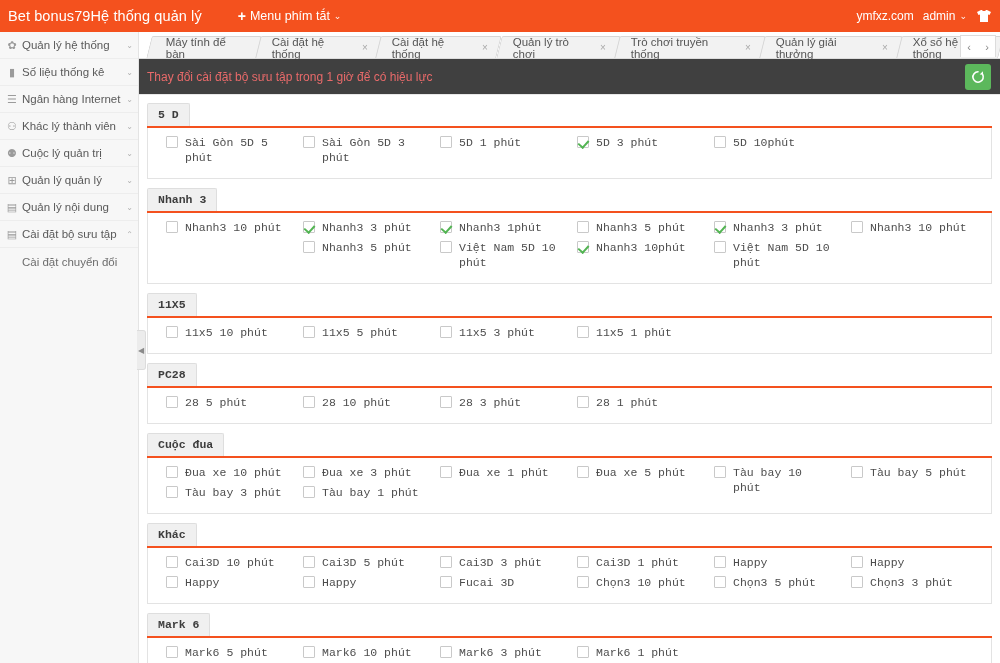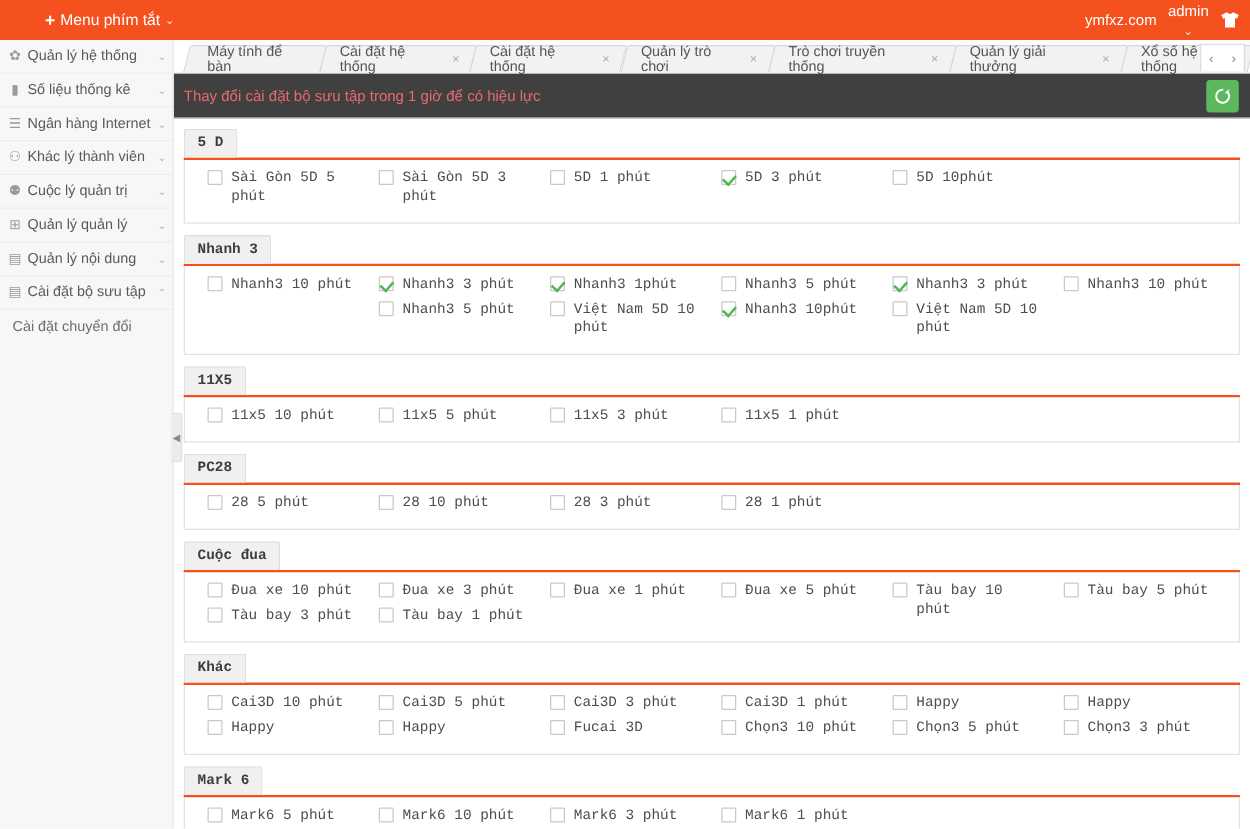--- a/index.html
+++ b/index.html
@@ -32,21 +32,21 @@
   }
   .side-item {
     height: 27px; display: flex; align-items: center;
     font-size: 11.5px; color: #5a5a5a; padding: 0 5px 0 6px;
     border-bottom: 1px solid #ededed; cursor: pointer; gap: 4px;
   }
   .side-ico { width: 12px; min-width: 12px; color: #9b9b9b; font-size: 11px; line-height: 1; text-align: center; }
   .side-lbl { flex: 1; white-space: nowrap; overflow: hidden; }
   .side-arrow { font-size: 8px; color: #b0b0b0; }
   .side-sub {
-    height: 28px; display: flex; align-items: center; padding-left: 10px;
+    height: 28px; display: flex; align-items: center; padding-left: 22px;
     font-size: 11.5px; color: #6d6d6d; cursor: pointer;
   }
   .collapse-handle {
     position: absolute; right: -8px; top: 298px;
     width: 9px; height: 40px; background: #ececec;
     border: 1px solid #dcdcdc; border-left: none;
     border-radius: 0 3px 3px 0;
     display: flex; align-items: center; justify-content: center;
     font-size: 8px; color: #8a8a8a; cursor: pointer; z-index: 5;
   }
@@ -116,28 +116,29 @@
     content: ""; position: absolute; left: 2px; top: 1px;
     width: 5px; height: 8px; border: solid #52b452;
     border-width: 0 2px 2px 0; transform: rotate(42deg);
   }
   .cb-lbl { font-size: 11.5px; color: #4d4d4d; line-height: 15px; }
 </style>
 </head>
 <body>
 
 <div class="topbar">
+  <div class="brand">Bet bonus79Hệ thống quản lý</div>
   <div class="shortcut">
     <span class="plus">+</span>
     <span>Menu phím tắt</span>
     <span class="caret">⌄</span>
   </div>
   <div class="topright">
     <span>ymfxz.com</span>
-    <span style="display:flex;align-items:center;gap:4px;flex-direction:column;">
+    <span style="display:flex;align-items:center;gap:4px;">
       <span>admin</span>
       <span class="caret">⌄</span>
     </span>
     <span class="tshirt">
       <svg width="16" height="14" viewBox="0 0 16 14">
           <path d="M1 3 L5 1 L6 1 C6.4 2.4 9.6 2.4 10 1 L11 1 L15 3 L13.5 6 L12 5.4 L12 13 L4 13 L4 5.4 L2.5 6 Z" fill="#ffffff"></path>
         </svg>
     </span>
   </div>
 </div>

